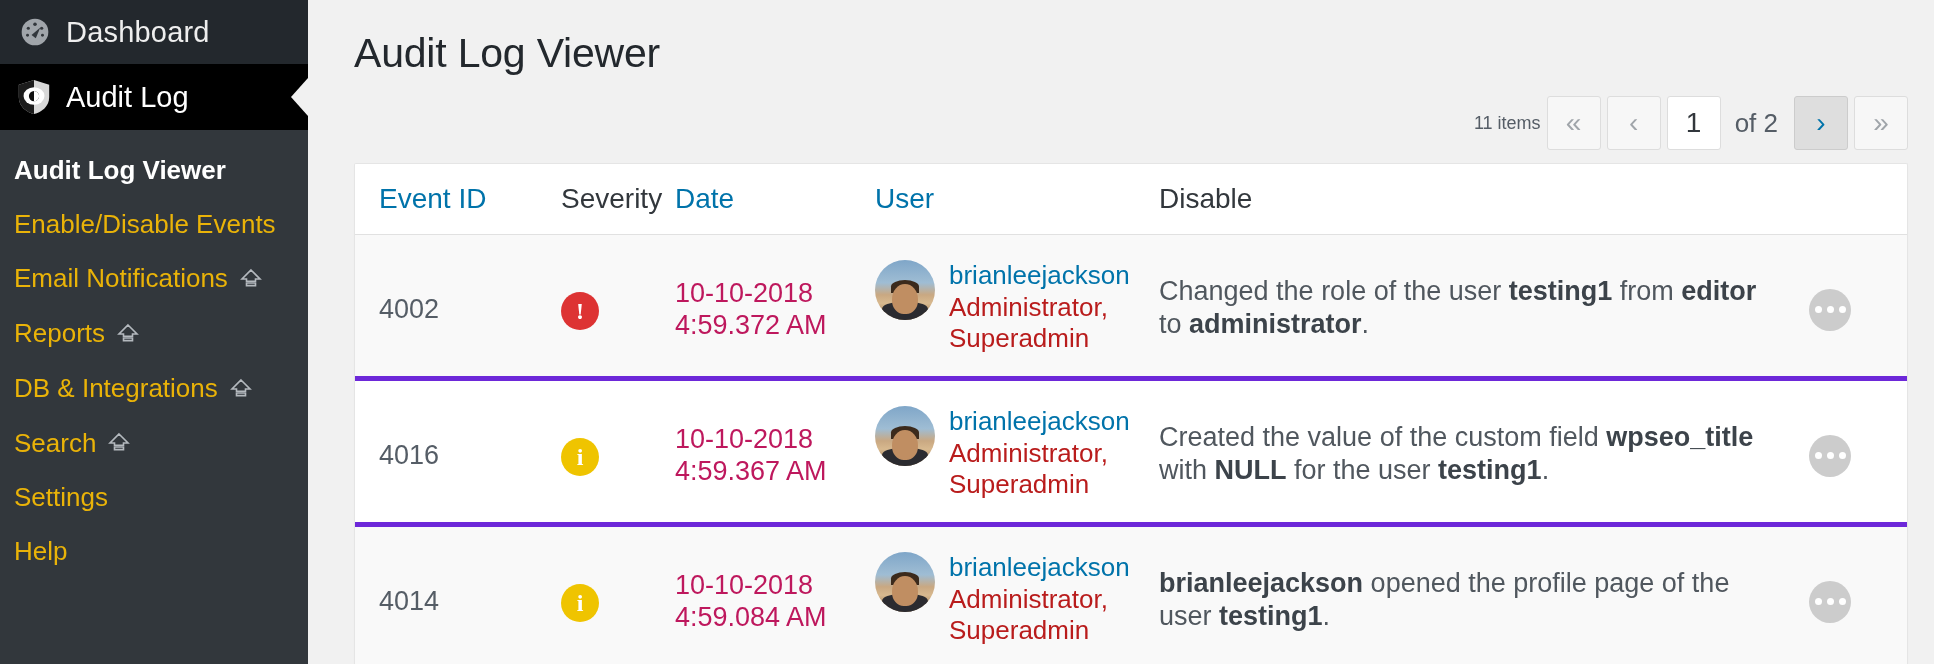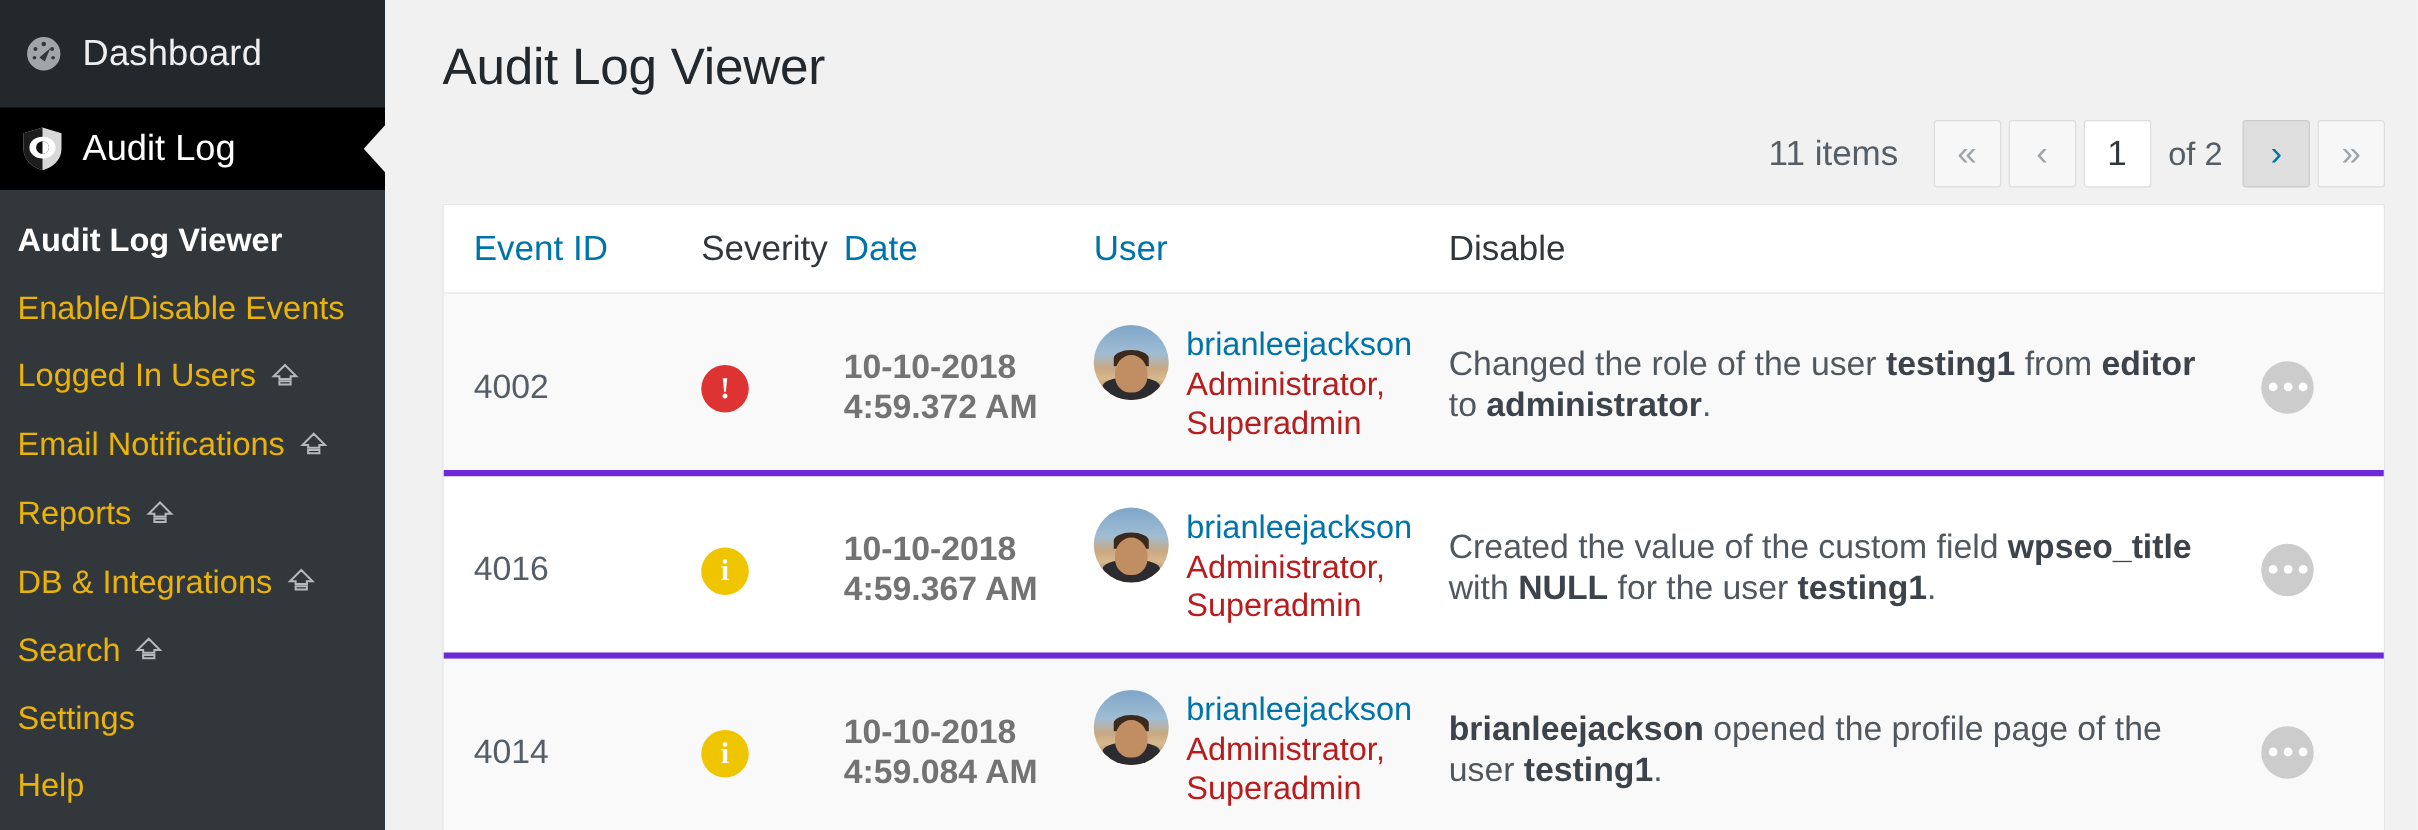--- a/index.html
+++ b/index.html
@@ -15,21 +15,21 @@
   
   .sidebar {
     width: 308px;
     flex: 0 0 308px;
     background: #32373C;
     position: relative;
     overflow: hidden;
   }
   .menu-top {
     background: #23282D;
-    height: 86px;
+    height: 64px;
     display: flex;
     align-items: center;
     padding-left: 14px;
   }
   .menu-top .mi-icon {
     width: 42px; flex: 0 0 42px;
     display: flex; align-items: center; justify-content: center;
     margin-right: 10px;
   }
   .menu-top .mi-label {
@@ -104,23 +104,22 @@
 
   
   .tablenav {
     display: flex;
     justify-content: flex-end;
     align-items: center;
     padding: 22px 26px 16px 0;
     height: 86px;
   }
   .displaying-num {
-    font-size: 28px;
+    font-size: 18px;
     color: #555D66;
-    margin-right: 22px;
   }
   .pag-btn {
     width: 54px; height: 54px;
     border: 1px solid #DDDDDD;
     background: #F7F7F7;
     color: #A0A5AA;
     font-size: 28px;
     display: inline-flex;
     align-items: center;
     justify-content: center;
@@ -182,21 +181,21 @@
     display: flex;
     border-bottom: 5px solid #6d28d9;
     padding: 22px 0 20px 0;
     min-height: 146px;
     align-items: center;
   }
   .trow.alt { background: #F9F9F9; }
 
   .cell { font-size: 27px; color: #50575E; line-height: 1.18; }
   .cell.id { color: #555D66; padding-top: 6px; }
-  .cell.date { color: #737373; padding-top: 6px; font-weight: bold; }
+  .cell.date { color: #be185d; padding-top: 6px; }
 
   
   .sev {
     width: 38px; height: 38px;
     border-radius: 50%;
     display: flex;
     align-items: center;
     justify-content: center;
     color: #FFFFFF;
     font-size: 24px;
@@ -303,28 +302,20 @@
     </div>
 
     <div class="submenu">
       <div class="submenu-item current">
         <span>Audit Log Viewer</span>
       </div>
       <div class="submenu-item">
         <span>Enable/Disable Events</span>
       </div>
       <div class="submenu-item">
-        <span>Logged In Users</span>
-        <span class="up-badge">
-          <svg width="24" height="24" viewBox="0 0 24 24">
-              <path d="M12 4 L21 13 H16.5 V15.2 H7.5 V13 H3 Z M7.5 17 H16.5 V19.6 H7.5 Z" fill="none" stroke="#B4B9BE" stroke-width="1.6"></path>
-            </svg>
-        </span>
-      </div>
-      <div class="submenu-item">
         <span>Email Notifications</span>
         <span class="up-badge">
           <svg width="24" height="24" viewBox="0 0 24 24">
               <path d="M12 4 L21 13 H16.5 V15.2 H7.5 V13 H3 Z M7.5 17 H16.5 V19.6 H7.5 Z" fill="none" stroke="#B4B9BE" stroke-width="1.6"></path>
             </svg>
         </span>
       </div>
       <div class="submenu-item">
         <span>Reports</span>
         <span class="up-badge">

